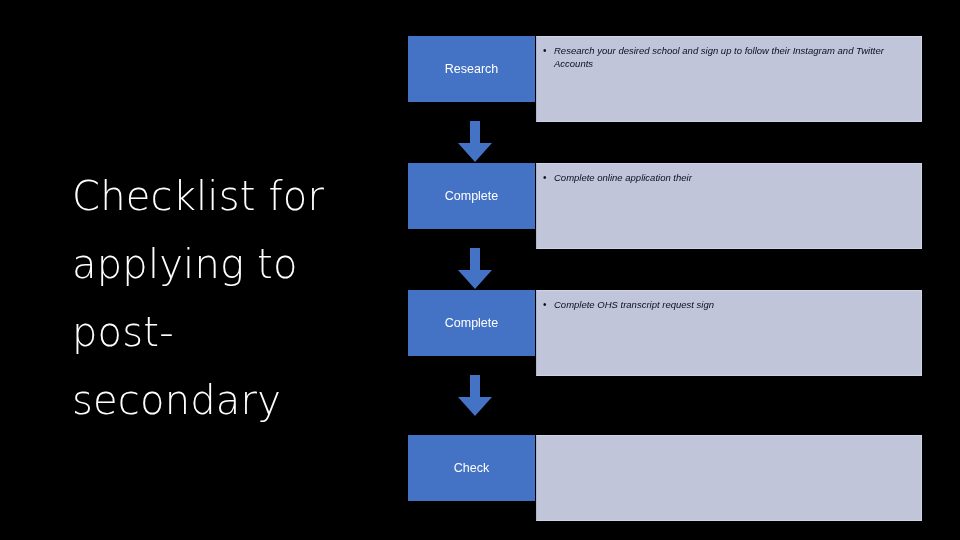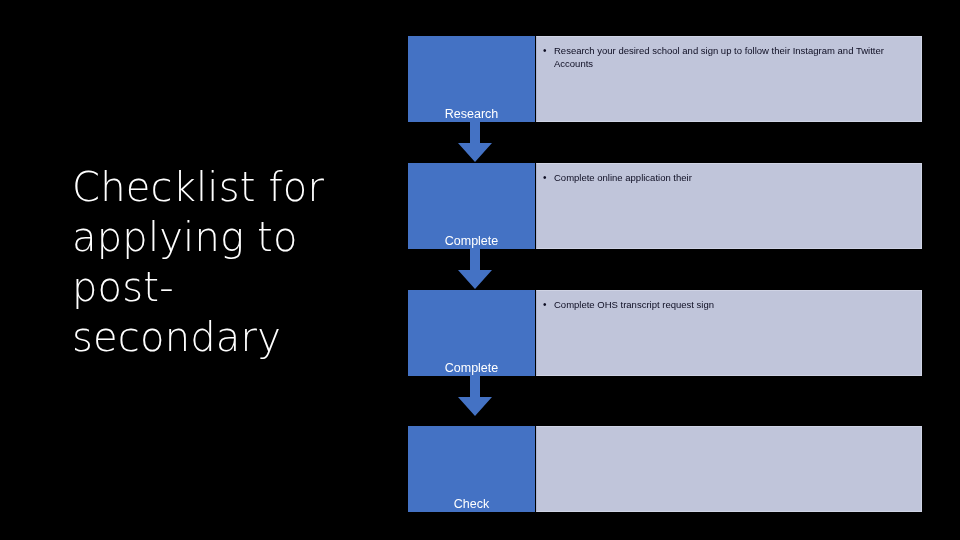--- a/index.html
+++ b/index.html
@@ -27,21 +27,21 @@
   
   #title {
     position: absolute;
     left: 72px;
     top: 162px;
     width: 300px;
     color: #ffffff;
     font-family: "DejaVu Sans", sans-serif;
     font-weight: 300;
     font-size: 40px;
-    line-height: 50px;
+    line-height: 68px;
     letter-spacing: 0.2px;
     white-space: pre-line;
   }
 
   
   #chart {
     position: absolute;
     left: 408px;
     top: 36px;
     width: 514px;
@@ -50,31 +50,31 @@
 
   .row {
     position: absolute;
     left: 0;
     width: 514px;
     height: 86px;
   }
   .row.r0 { top: 0px; }
   .row.r1 { top: 127px; }
   .row.r2 { top: 254px; }
-  .row.r3 { top: 390px; padding-left: 32px; }
+  .row.r3 { top: 399px; padding-left: 32px; }
 
   .label-box {
     position: absolute;
     left: 0;
     top: 0;
     width: 127px;
-    height: 86px;
+    height: 66px;
     background: #4472C4;
     display: flex;
-    align-items: flex-end;
+    align-items: center;
     justify-content: center;
     box-sizing: border-box;
   }
   .label-box .label-text {
     color: #ffffff;
     font-size: 12.5px;
     font-family: "Liberation Sans", sans-serif;
     text-align: center;
     line-height: 15px;
   }
@@ -102,20 +102,21 @@
   .bullet-dot {
     flex: 0 0 auto;
     width: 11px;
     text-align: left;
     font-size: 10px;
     line-height: 12.5px;
   }
   .bullet-text {
     flex: 1 1 auto;
     padding-right: 8px;
+    font-style: italic;
   }
 
   
   .arrow {
     position: absolute;
     left: 47px;
     width: 40px;
     height: 42px;
   }
   .arrow.a0 { top: 85px; }

